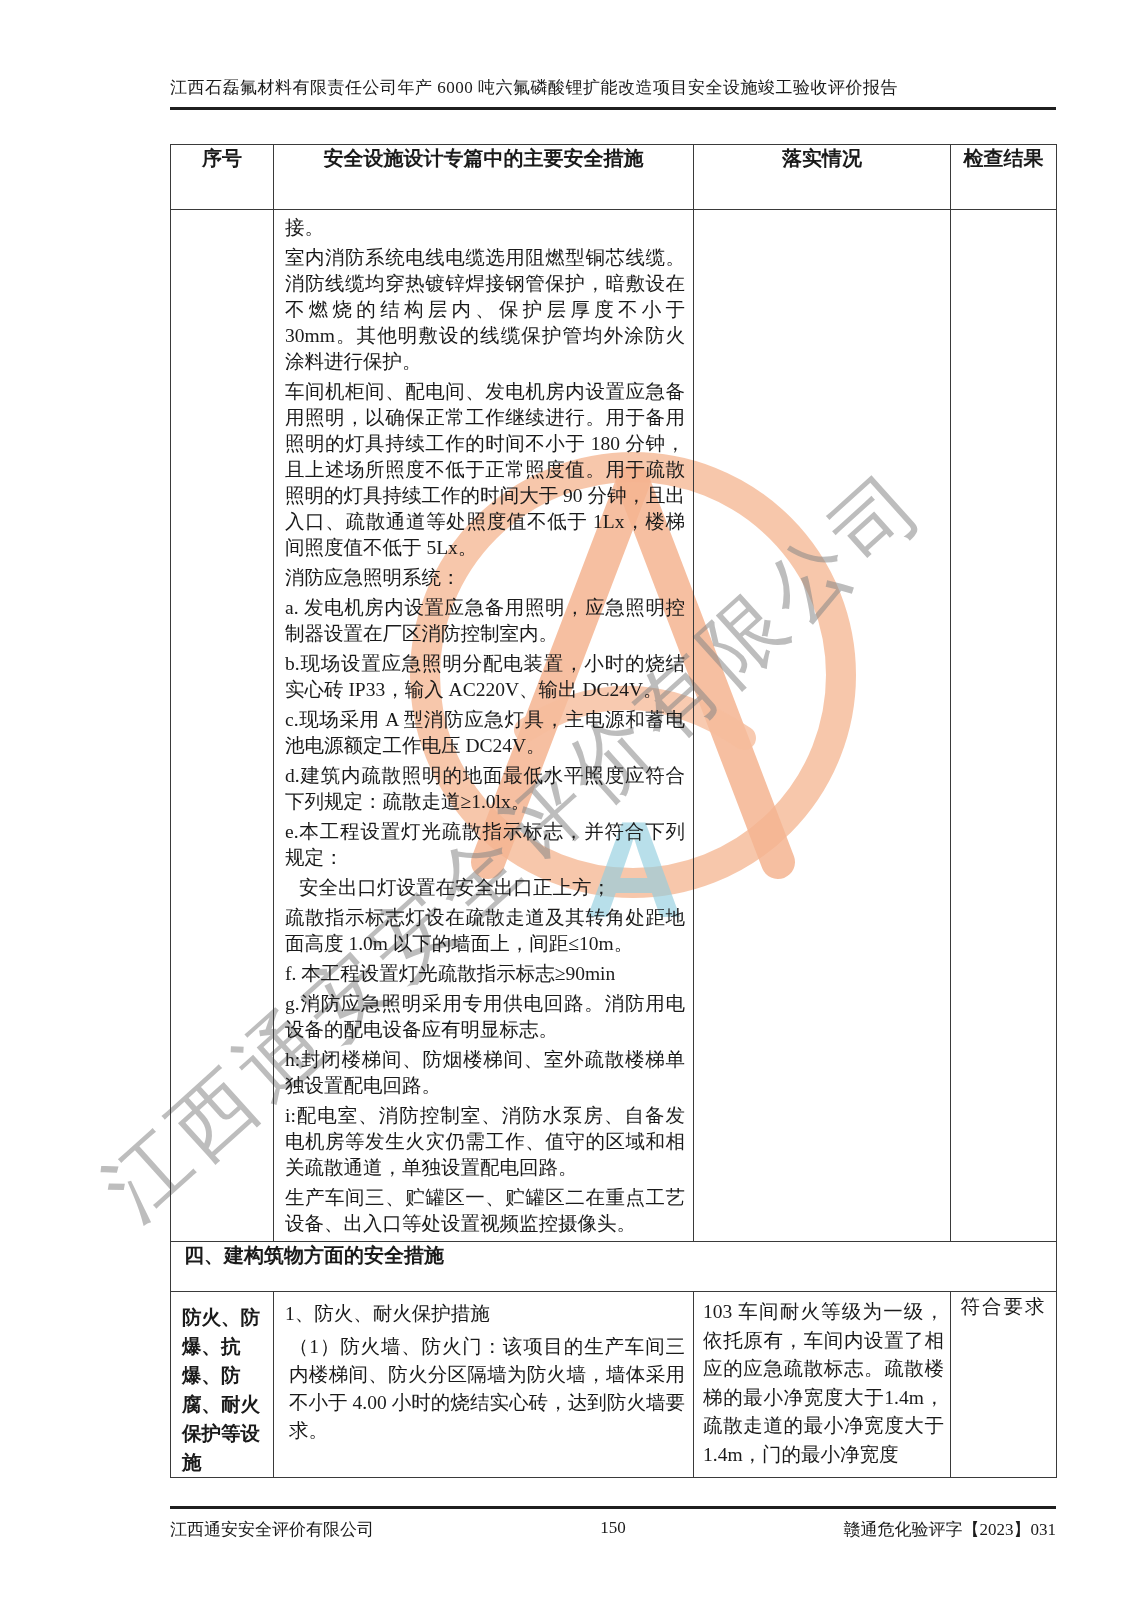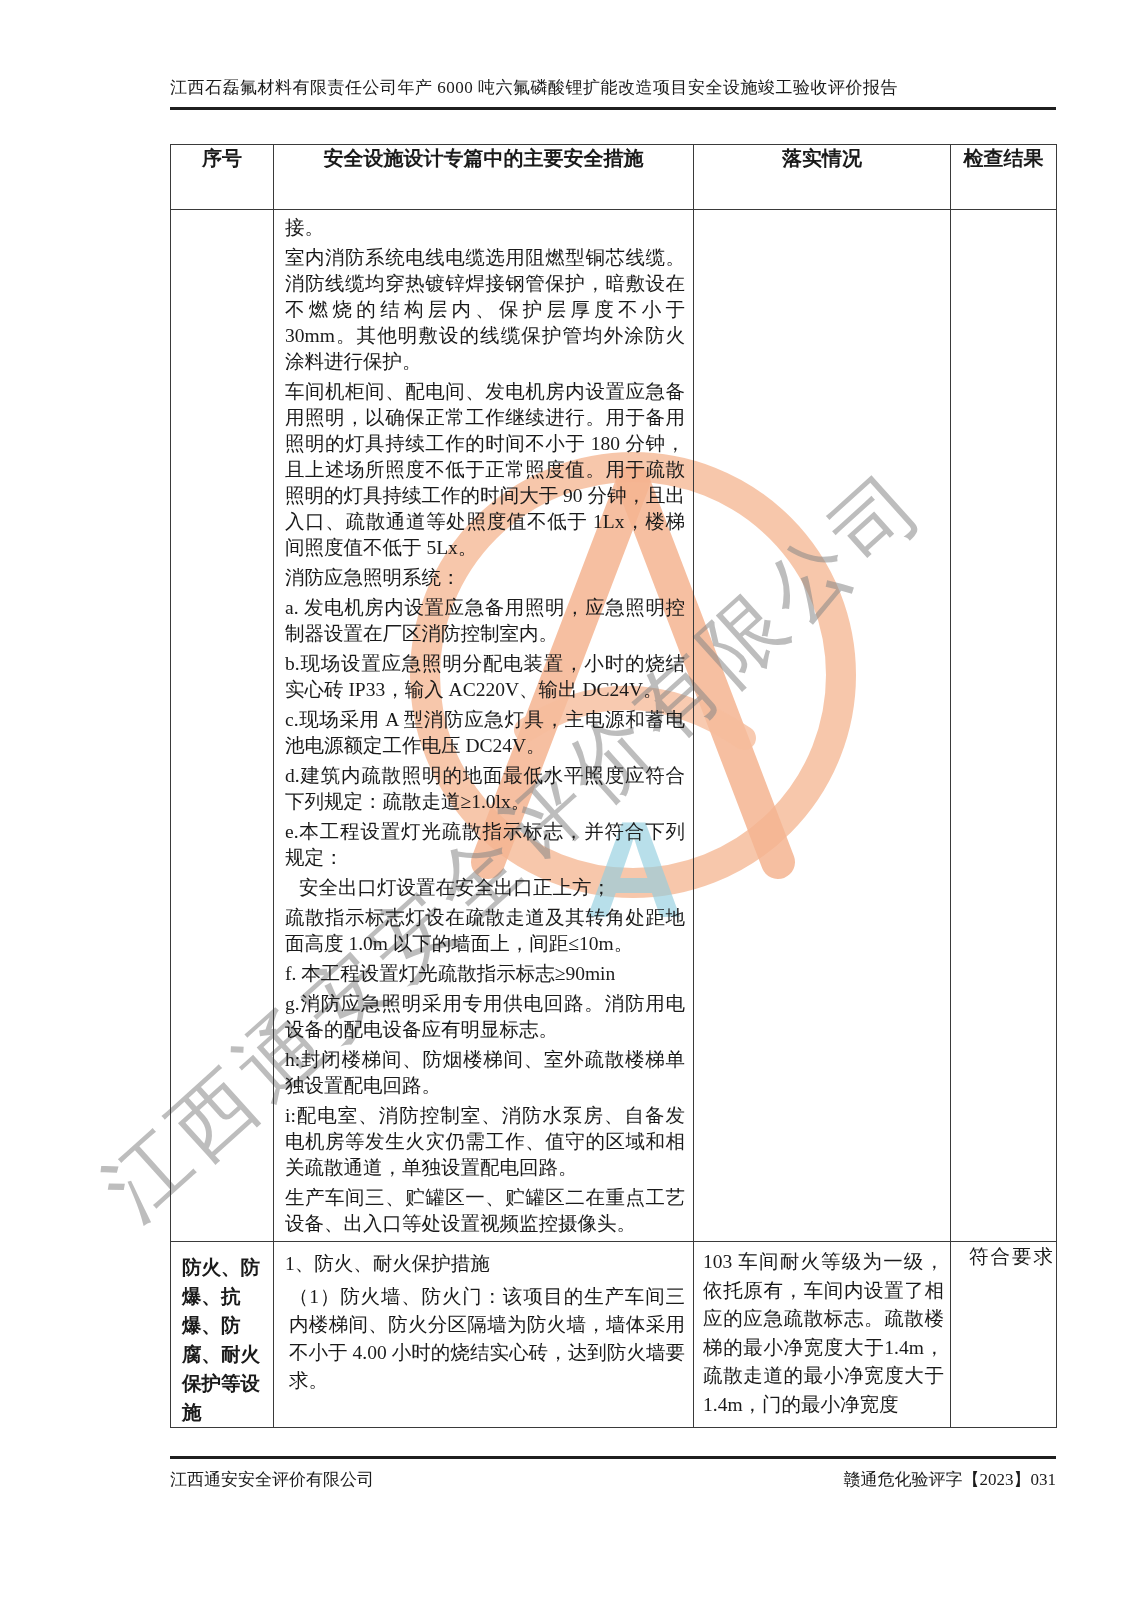--- a/index.html
+++ b/index.html
@@ -66,21 +66,21 @@
   }
   td.serial-cell{
     font-size:19.5px;font-weight:bold;line-height:29px;
     padding:11px 8px 0 11px;height:166px;
   }
   td.detail-measures{padding:8px 8px 0 11px;}
   .dpara{font-size:19.5px;line-height:28px;margin:0 0 5px 0;text-align:justify;}
   .dpara.indent{padding-left:4px;}
   td.impl-cell{padding:6px 6px 0 9px;}
   .impl-text{font-size:19.5px;line-height:28.5px;text-align:justify;}
-  td.result-cell{vertical-align:middle;text-align:right;font-size:19.5px;letter-spacing:2px;}
+  td.result-cell{vertical-align:middle;text-align:center;font-size:19.5px;letter-spacing:2px;}
   .doc-footer{
     position:relative;
     margin-top:28px;
     border-top:3px solid #1f1f1f;
     padding-top:9px;
     font-size:17px;
     display:flex;justify-content:space-between;
   }
   .footer-center{
     position:absolute;left:0;right:0;text-align:center;
@@ -140,34 +140,38 @@
           <p class="para">f. 本工程设置灯光疏散指示标志≥90min</p>
           <p class="para">g.消防应急照明采用专用供电回路。消防用电设备的配电设备应有明显标志。</p>
           <p class="para">h:封闭楼梯间、防烟楼梯间、室外疏散楼梯单独设置配电回路。</p>
           <p class="para">i:配电室、消防控制室、消防水泵房、自备发电机房等发生火灾仍需工作、值守的区域和相关疏散通道，单独设置配电回路。</p>
           <p class="para">生产车间三、贮罐区一、贮罐区二在重点工艺设备、出入口等处设置视频监控摄像头。</p>
         </td>
         <td class="empty-cell"></td>
         <td class="empty-cell"></td>
       </tr>
 
+      <tr>
+        <td class="section-cell" colspan="4">四、建构筑物方面的安全措施</td>
+      </tr>
 
       <tr>
         <td class="serial-cell">防火、防爆、抗爆、防腐、耐火保护等设施</td>
         <td class="detail-measures">
           <p class="dpara">1、防火、耐火保护措施</p>
           <p class="dpara indent">（1）防火墙、防火门：该项目的生产车间三内楼梯间、防火分区隔墙为防火墙，墙体采用不小于 4.00 小时的烧结实心砖，达到防火墙要求。</p>
         </td>
         <td class="impl-cell">
           <div class="impl-text">103 车间耐火等级为一级，依托原有，车间内设置了相应的应急疏散标志。疏散楼梯的最小净宽度大于1.4m，疏散走道的最小净宽度大于 1.4m，门的最小净宽度</div>
         </td>
         <td class="result-cell">符合要求</td>
       </tr>
     </tbody>
       </table>
 
     <div class="doc-footer">
+      <span class="footer-center">150</span>
       <span class="footer-left">江西通安安全评价有限公司</span>
       <span class="footer-right">赣通危化验评字【2023】031</span>
     </div>
 
   </div>
 </div>
 
 </body></html>

